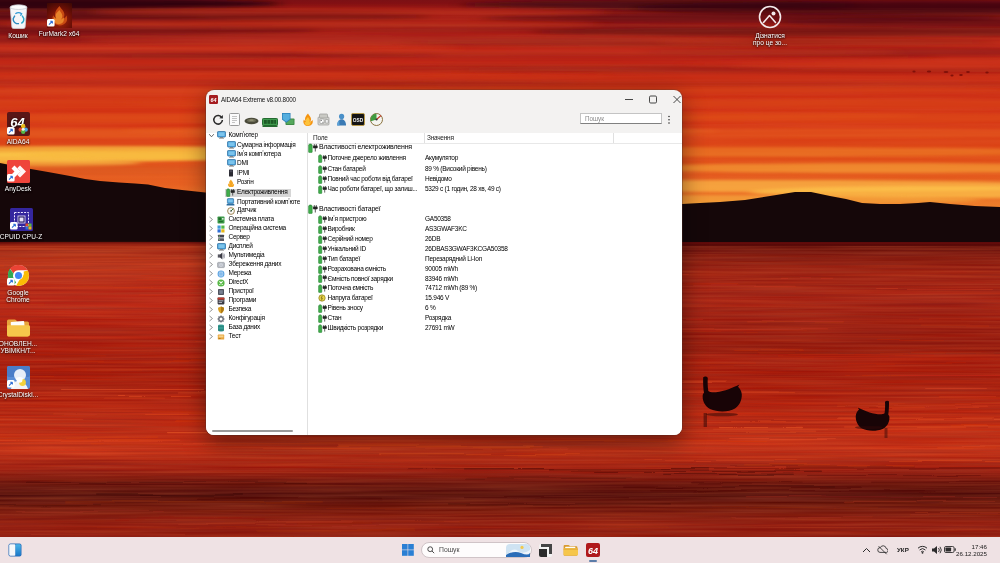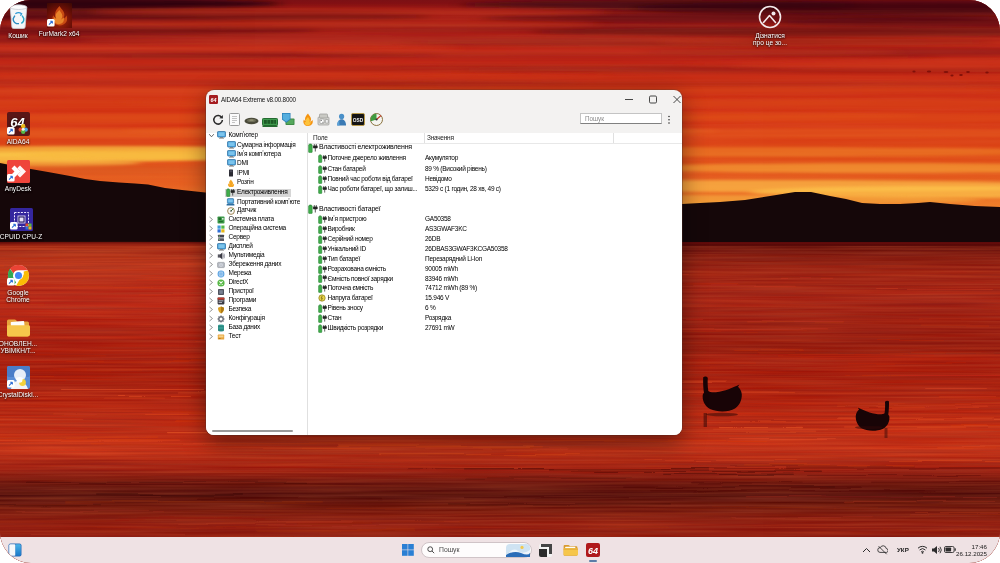--- a/index.html
+++ b/index.html
@@ -1,15 +1,15 @@
 <!DOCTYPE html>
 <html><head><meta charset="utf-8"><style>
 *{margin:0;padding:0;box-sizing:border-box;}
 html,body{width:1000px;height:563px;overflow:hidden;font-family:"Liberation Sans",sans-serif;}
-#stage{position:relative;width:1000px;height:563px;overflow:hidden;background:#8c120f;border-radius:31px;}
+#stage{position:relative;width:1000px;height:563px;overflow:hidden;background:#8c120f;}
 #bg{position:absolute;left:0;top:0;}
 .abs{position:absolute;}
 .dico{position:absolute;width:64px;text-align:center;color:#fff;font-size:6.6px;line-height:7.5px;text-shadow:0 1px 2px rgba(0,0,0,.85),0 0 2px rgba(0,0,0,.6);}
 #win{position:absolute;left:206px;top:90px;width:476px;height:345px;background:#f3f2f1;border-radius:8px;box-shadow:0 8px 24px rgba(0,0,0,.45),0 0 0 1px rgba(110,60,50,.35);overflow:hidden;}
 #titlebar{position:absolute;left:0;top:0;width:100%;height:19px;}
 #titlebar .t{position:absolute;left:15px;top:5.5px;font-size:6.3px;letter-spacing:-0.2px;color:#111;}
 #toolbar{position:absolute;left:0;top:19px;width:100%;height:24px;}
 .tbi{position:absolute;}
 #searchbox{position:absolute;left:374px;top:23px;width:82px;height:11px;background:#fff;border:1px solid #c4c4c4;border-bottom:1px solid #808080;font-size:6.3px;color:#8a8a8a;line-height:9px;padding-left:4px;}
 #content{position:absolute;left:0;top:43px;width:476px;height:302px;background:#fff;font-size:6.5px;}

